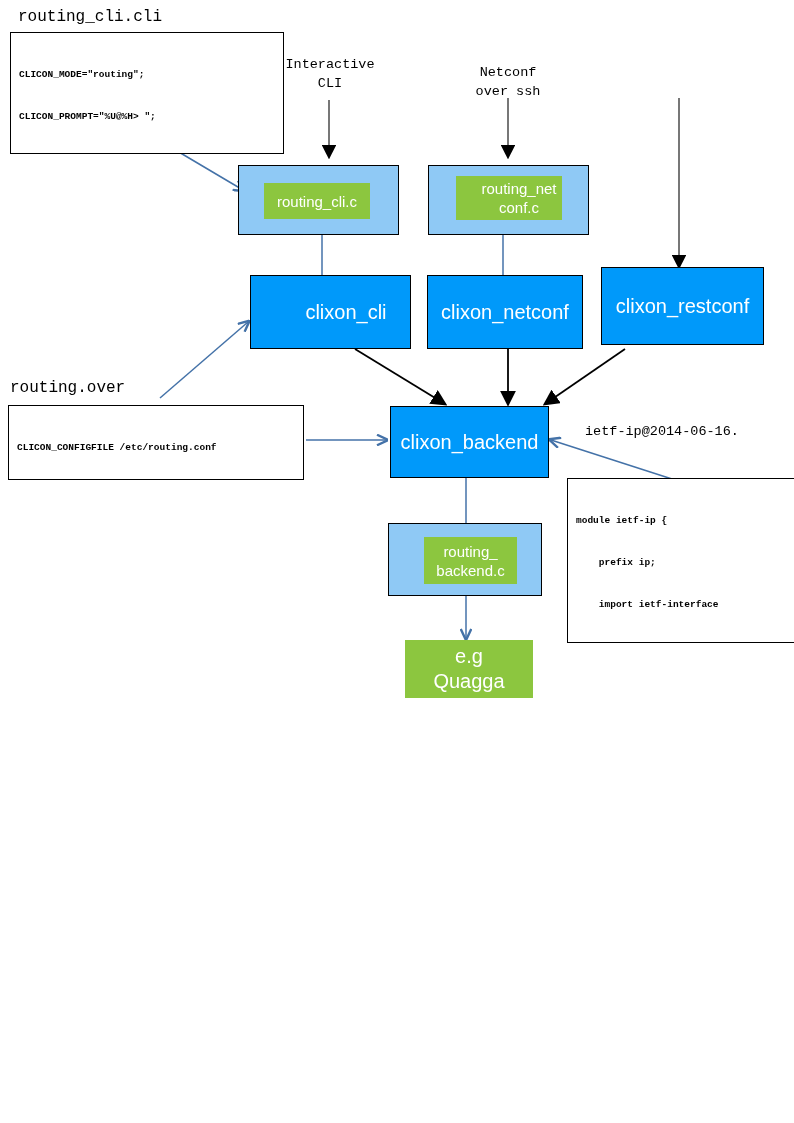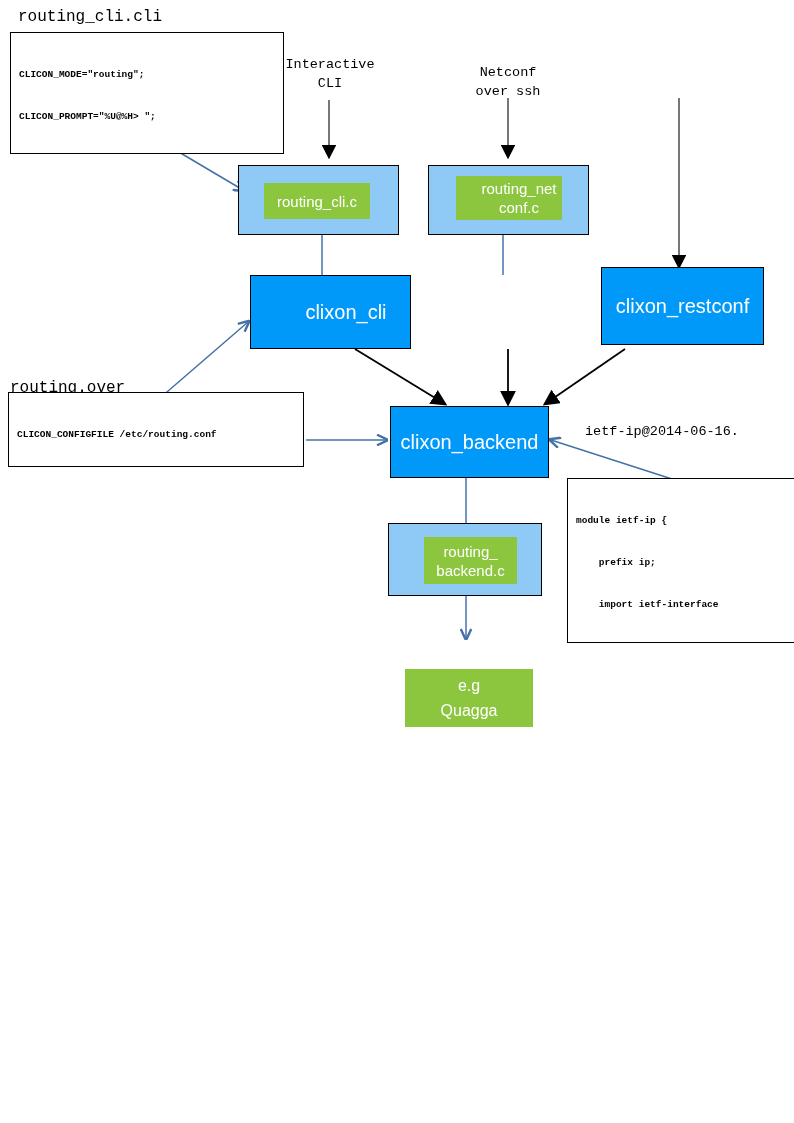--- a/index.html
+++ b/index.html
@@ -66,21 +66,21 @@
     box-sizing: border-box;
     background: #8cc63f;
     color: #ffffff;
     display: flex;
     align-items: center;
     justify-content: center;
     text-align: center;
     font-size: 15px;
     line-height: 19px;
   }
-  .green.big { font-size: 16px; line-height: 25px; margin-top: 29px; }
+  .green.big { font-size: 20px; line-height: 25px; }
   
   .note {
     position: absolute;
     font-family: "Liberation Mono", monospace;
     font-size: 13.5px;
     line-height: 19px;
     color: #000000;
     text-align: center;
     white-space: pre;
   }
@@ -150,28 +150,29 @@
   <div class="plugin-host" style="left:238px; top:165px; width:161px; height:70px;padding-left:11px;">
     <div class="green" style="left:25px; top:17px; width:106px; height:36px;">routing_cli.c</div>
   </div>
 
   <div class="plugin-host" style="left:428px; top:165px; width:161px; height:70px;">
     <div class="green" style="left:27px; top:10px; width:106px; height:44px;padding-left:20px;">routing_net<br>conf.c</div>
   </div>
 
   <div class="proc" style="left:250px; top:275px; width:161px; height:74px;padding-left:31px;">clixon_cli</div>
 
+  <div class="proc" style="left:427px; top:275px; width:156px; height:74px;">clixon_netconf</div>
 
   <div class="proc" style="left:601px; top:267px; width:163px; height:78px;">clixon_restconf</div>
 
   <div class="proc" style="left:390px; top:406px; width:159px; height:72px;">clixon_backend</div>
 
   <div class="file-title" style="left:10px; top:379px;">routing.over</div>
 
-  <div class="codebox" style="left:8px; top:392px; width:296px; height:75px;">
+  <div class="codebox" style="left:8px; top:405px; width:296px; height:75px;">
     <span class="ln">CLICON_CONFIGFILE /etc/routing.conf</span>
     
     
     
   </div>
 
   <div class="note left" style="left:585px; top:422px; width:230px;">ietf-ip@2014-06-16.</div>
 
   <div class="codebox" style="left:567px; top:478px; width:240px; height:165px;">
     <span class="ln">module ietf-ip {</span>

